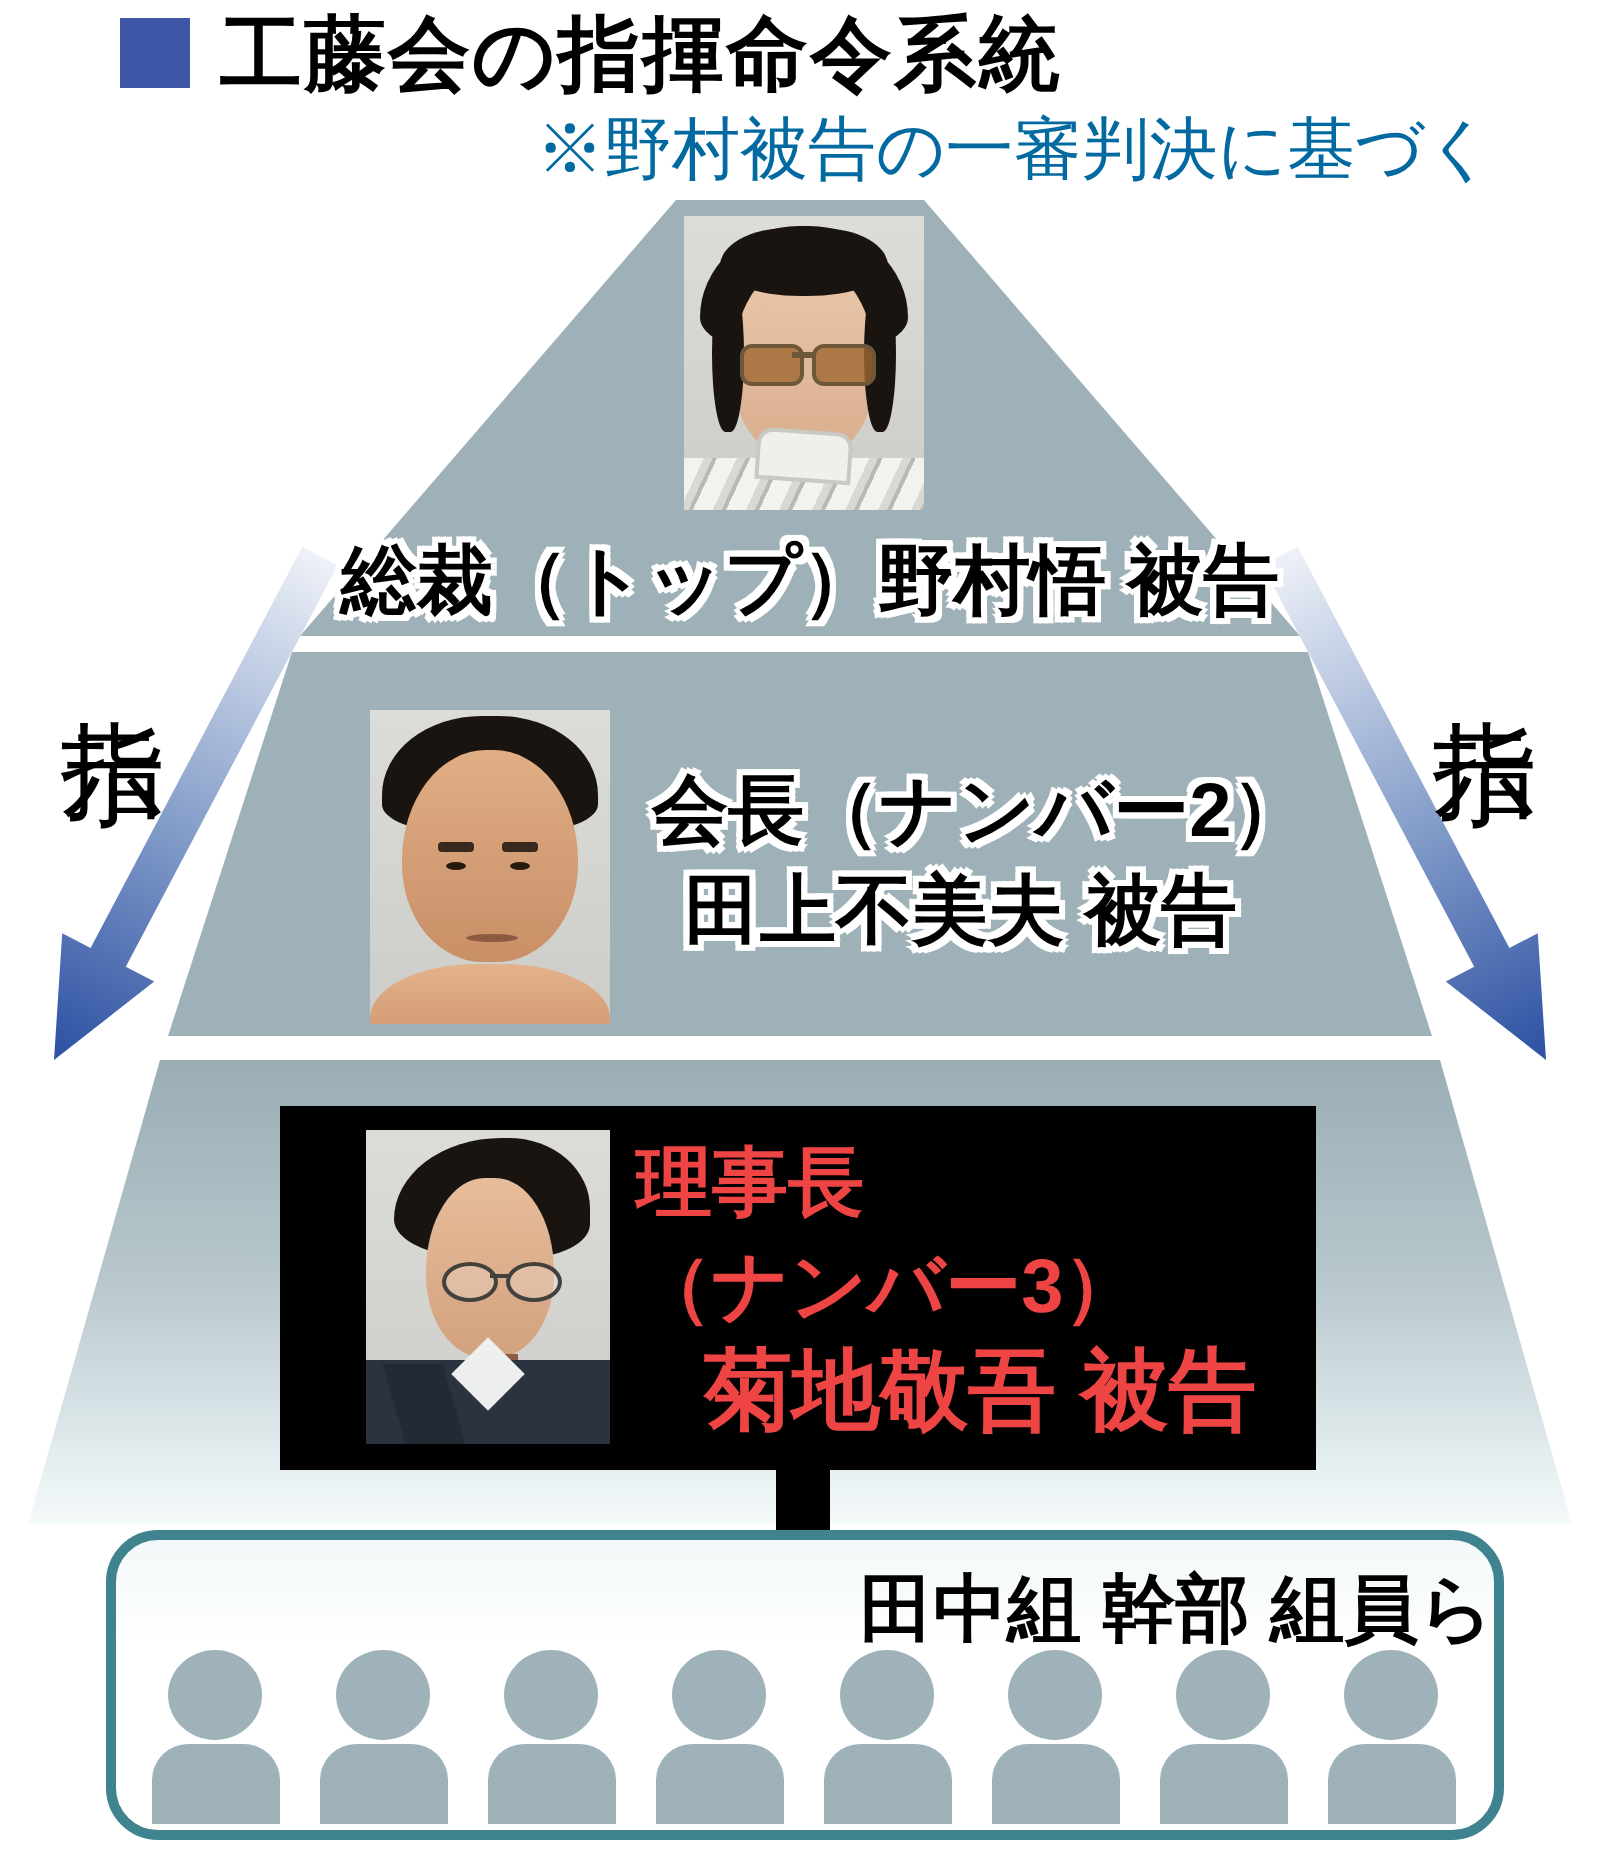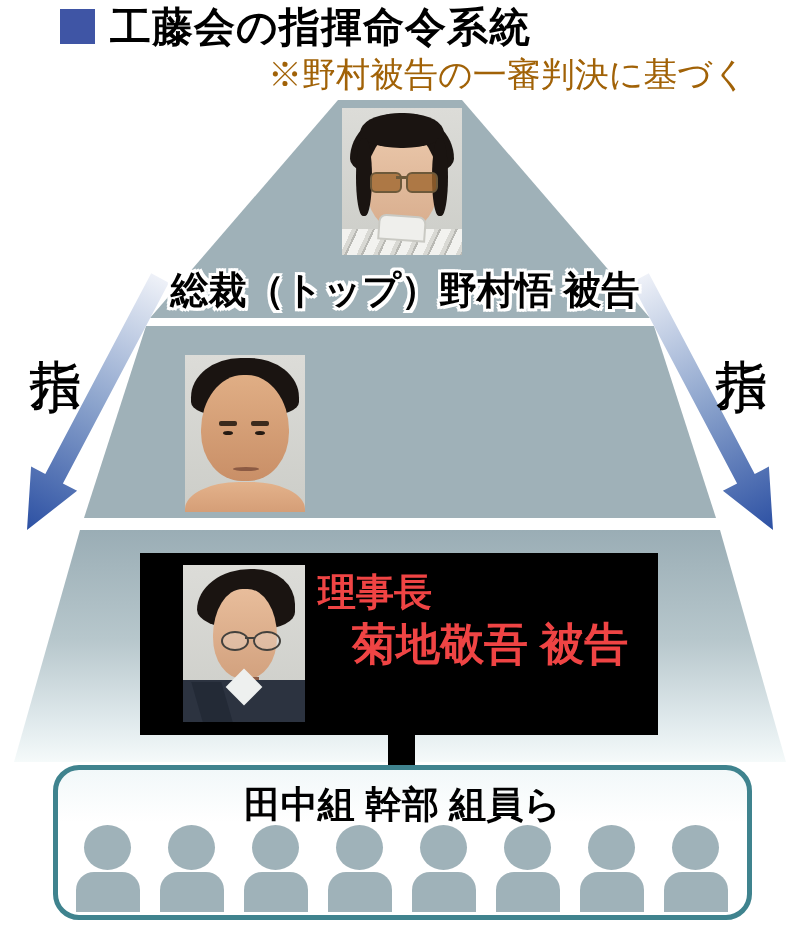--- a/index.html
+++ b/index.html
@@ -7,21 +7,21 @@
     position:relative;width:800px;height:937px;background:#fff;overflow:hidden;
     font-family:"Liberation Sans","DejaVu Sans",sans-serif;
   }
   
   .title-bullet{position:absolute;left:60px;top:9px;width:35px;height:35px;background:#3f55a5;}
   .page-title{
     position:absolute;left:110px;top:0px;font-size:41px;font-weight:900;color:#000;
     letter-spacing:1px;white-space:nowrap;
   }
   .page-subtitle{
-    position:absolute;left:268px;top:52px;font-size:34px;color:#a16207;
+    position:absolute;left:268px;top:52px;font-size:34px;color:#0369a1;
     font-family:"Liberation Serif","DejaVu Serif",serif;white-space:nowrap;
   }
   
   .lvl{position:absolute;left:0;top:0;width:800px;height:937px;}
   .lvl1{background:#9fb1b8;clip-path:polygon(338px 100px,462px 100px,650px 318px,150px 318px);}
   .lvl2{background:#9fb1b8;clip-path:polygon(146px 326px,654px 326px,716px 518px,84px 518px);}
   .lvl3{
     background:linear-gradient(to bottom,#9aadb5 530px,#b7c7cc 640px,#dfe9ec 720px,#f5fafa 762px,#ffffff 763px);
     clip-path:polygon(80px 530px,720px 530px,786px 762px,14px 762px);
   }
@@ -83,21 +83,21 @@
   .instr-right{left:710px;}
   .arrow-svg{position:absolute;top:268px;width:160px;height:276px;}
   .arrow-left{left:12px;}
   .arrow-right{left:628px;transform:scaleX(-1);}
   
   .bottom-box{
     position:absolute;left:53px;top:765px;width:699px;height:155px;
     background:linear-gradient(#f2f8f9,#ffffff 36%);
     border:5px solid #3f838e;border-radius:26px;box-sizing:border-box;
   }
-  .bottom-label{position:absolute;left:0;top:10px;width:100%;text-align:center;font-size:37px;font-weight:bold;color:#000;white-space:nowrap;}
+  .bottom-label{position:absolute;left:0;top:10px;width:100%;text-align:right;font-size:37px;font-weight:bold;color:#000;white-space:nowrap;}
   .member-row{position:absolute;left:18px;top:55px;width:652px;display:flex;justify-content:space-between;}
   .person{width:64px;height:87px;position:relative;}
   .person .head{position:absolute;left:8px;top:0;width:47px;height:45px;background:#9fb2b9;border-radius:50%;}
   .person .torso{position:absolute;left:0;bottom:0;width:64px;height:40px;background:#9fb2b9;border-radius:18px 18px 0 0;}
 </style>
 </head>
 <body>
 
 <div id="stage">
 
@@ -145,35 +145,40 @@
   <div class="photo p2">
     <div class="hair"></div>
     <div class="face"></div>
     <div class="brow-l"></div>
     <div class="brow-r"></div>
     <div class="eye-l"></div>
     <div class="eye-r"></div>
     <div class="mouth"></div>
     <div class="shoulders"></div>
   </div>
+  <div class="lbl-second">
+    <div class="outlined">会長（ナンバー2）</div>
+    <div class="outlined indent">田上不美夫 被告</div>
+  </div>
 
   <div class="black-panel"></div>
   <div class="photo p3">
     <div class="hair"></div>
     <div class="face"></div>
     <div class="glass gl-l"></div>
     <div class="glass gl-r"></div>
     <div class="gl-bridge"></div>
     <div class="mouth"></div>
     <div class="suit"></div>
     <div class="shirt"></div>
     <div class="lapel"></div>
   </div>
   <div class="panel-text">
     <div>理事長</div>
+    <div>（ナンバー3）</div>
     <div class="big">菊地敬吾 被告</div>
   </div>
   <div class="connector"></div>
 
   <div class="bottom-box">
     <div class="bottom-label">田中組 幹部 組員ら</div>
     <div class="member-row">
         <div class="person">
           <div class="head"></div>
           <div class="torso"></div>

